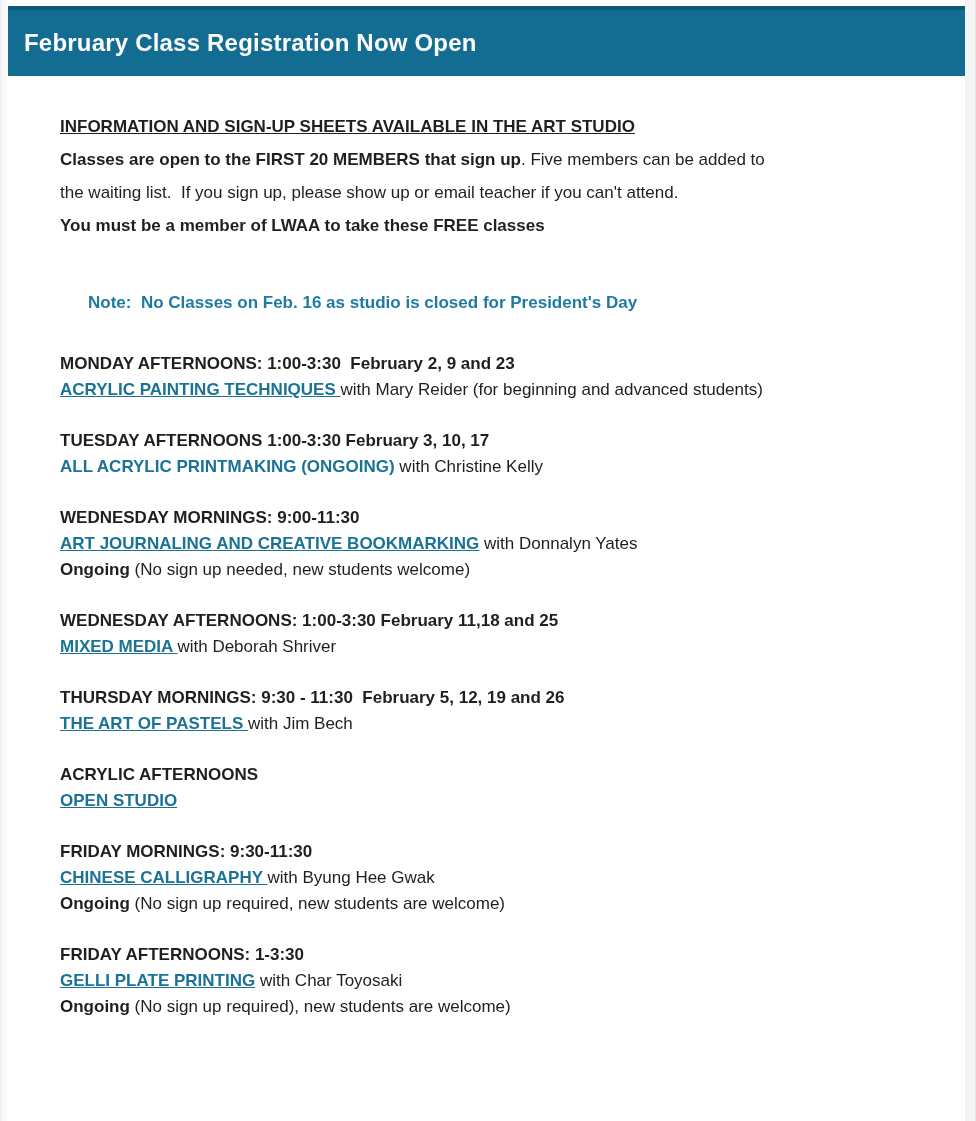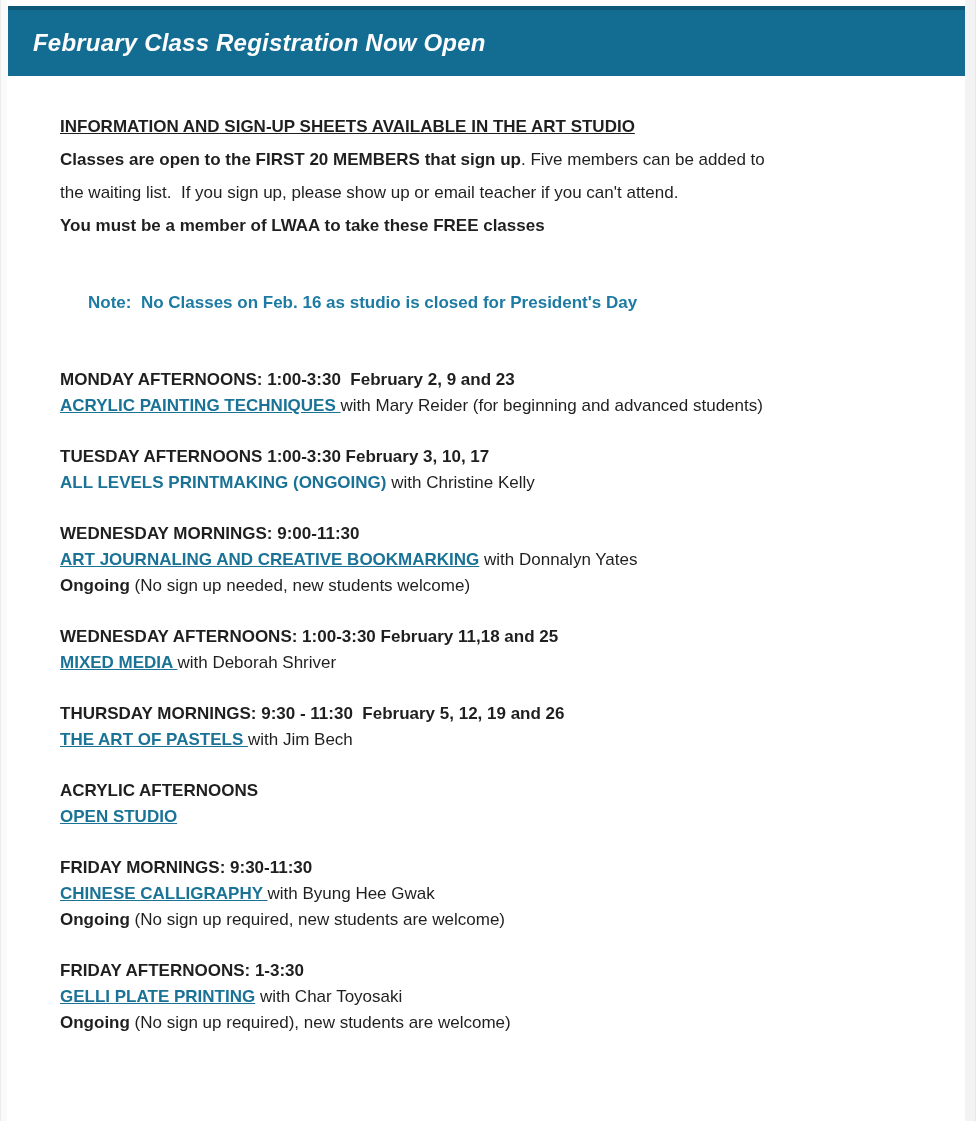--- a/index.html
+++ b/index.html
@@ -24,40 +24,39 @@
     position: absolute; right: 0; top: 0; bottom: 0; width: 10px;
     background: #f3f3f3; border-right: 1px solid #e7e7e7;
   }
   .banner {
     margin: 6px 10px 0 8px;
     height: 66px;
     background: var(--banner, #136d92);
     border-top: 4px solid var(--banner-dark, #0d5876);
     display: flex;
     align-items: center;
-    padding-left: 25px;
+    padding-left: 16px;
     box-sizing: content-box;
-    font-style: italic;
   }
   .banner-title {
     color: #fdfdfd;
     font-size: 24px;
     font-weight: bold;
     letter-spacing: 0.2px;
   }
   .content {
     padding: 34px 80px 0 60px;
     color: #1f1f1f;
     font-size: 17px;
   }
   .line { white-space: pre-wrap; }
   .intro .line { line-height: 33px; }
   .note-wrap { margin-top: 44px; margin-left: 28px; }
   .note-wrap .line { line-height: 33px; }
-  .schedule { margin-top: 48px; }
+  .schedule { margin-top: 32px; }
   .block { margin-bottom: 25px; }
   .block .line { line-height: 26px; }
 
   .s-p    { color: #1f1f1f; font-weight: normal; }
   .s-b    { color: #1f1f1f; font-weight: bold; }
   .s-bu   { color: #1f1f1f; font-weight: bold; text-decoration: underline; }
   .s-note { color: var(--note, #1d7ba3); font-weight: bold; }
   .s-link { color: var(--link, #1a7396); font-weight: bold; text-decoration: underline; cursor: pointer; }
   .s-tlink{ color: var(--link, #1a7396); font-weight: bold; cursor: pointer; }
 </style>
@@ -82,21 +81,21 @@
     <div id="note" class="note-wrap">
         <div class="line"><span class="s-note">Note:  No Classes on Feb. 16 as studio is closed for President's Day</span></div>
       </div>
     <div id="schedule" class="schedule">
         <div class="block">
           <div class="line"><span class="s-b">MONDAY AFTERNOONS: 1:00-3:30  February 2, 9 and 23</span></div>
           <div class="line"><a class="s-link">ACRYLIC PAINTING TECHNIQUES </a><span class="s-p">with Mary Reider (for beginning and advanced students)</span></div>
         </div>
         <div class="block">
           <div class="line"><span class="s-b">TUESDAY AFTERNOONS 1:00-3:30 February 3, 10, 17</span></div>
-          <div class="line"><a class="s-tlink">ALL LEVELS PRINTMAKING (ONGOING)</a><span class="s-p"> with Christine Kelly</span></div>
+          <div class="line"><a class="s-tlink">ALL ACRYLIC PRINTMAKING (ONGOING)</a><span class="s-p"> with Christine Kelly</span></div>
         </div>
         <div class="block">
           <div class="line"><span class="s-b">WEDNESDAY MORNINGS: 9:00-11:30</span></div>
           <div class="line"><a class="s-link">ART JOURNALING AND CREATIVE BOOKMARKING</a><span class="s-p"> with Donnalyn Yates</span></div>
           <div class="line"><span class="s-b">Ongoing</span><span class="s-p"> (No sign up needed, new students welcome)</span></div>
         </div>
         <div class="block">
           <div class="line"><span class="s-b">WEDNESDAY AFTERNOONS: 1:00-3:30 February 11,18 and 25</span></div>
           <div class="line"><a class="s-link">MIXED MEDIA </a><span class="s-p">with Deborah Shriver</span></div>
         </div>

